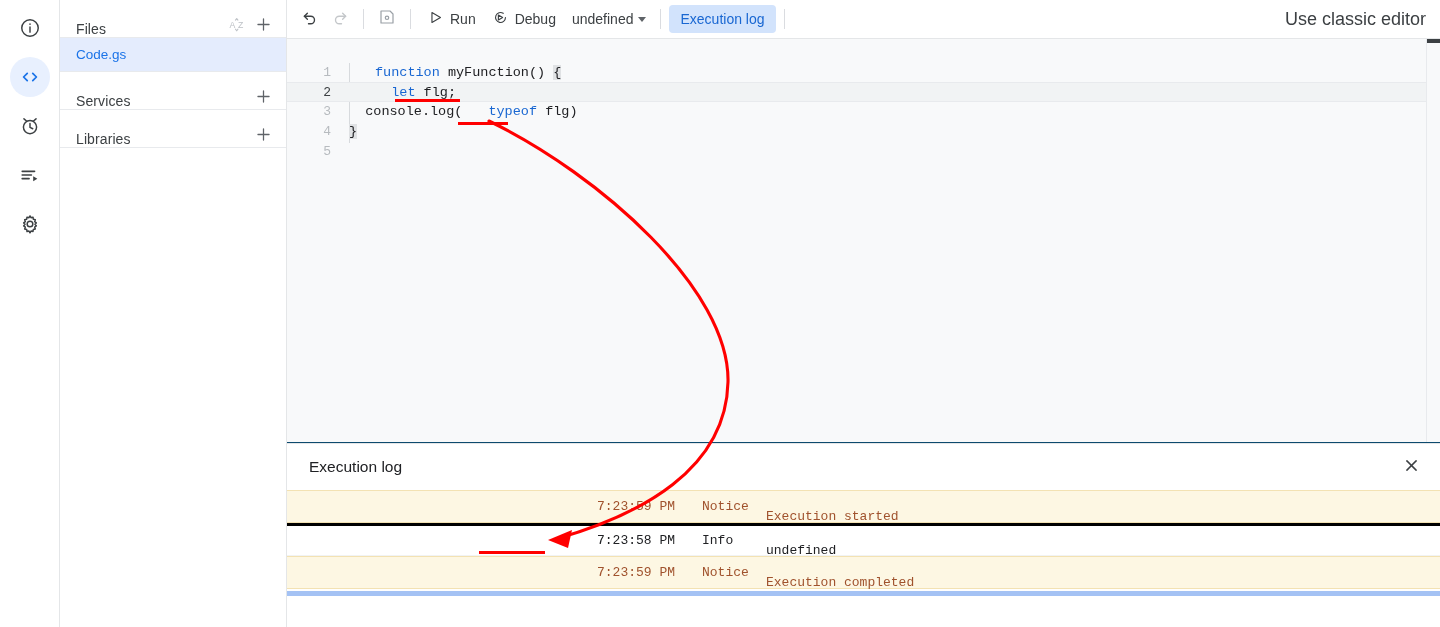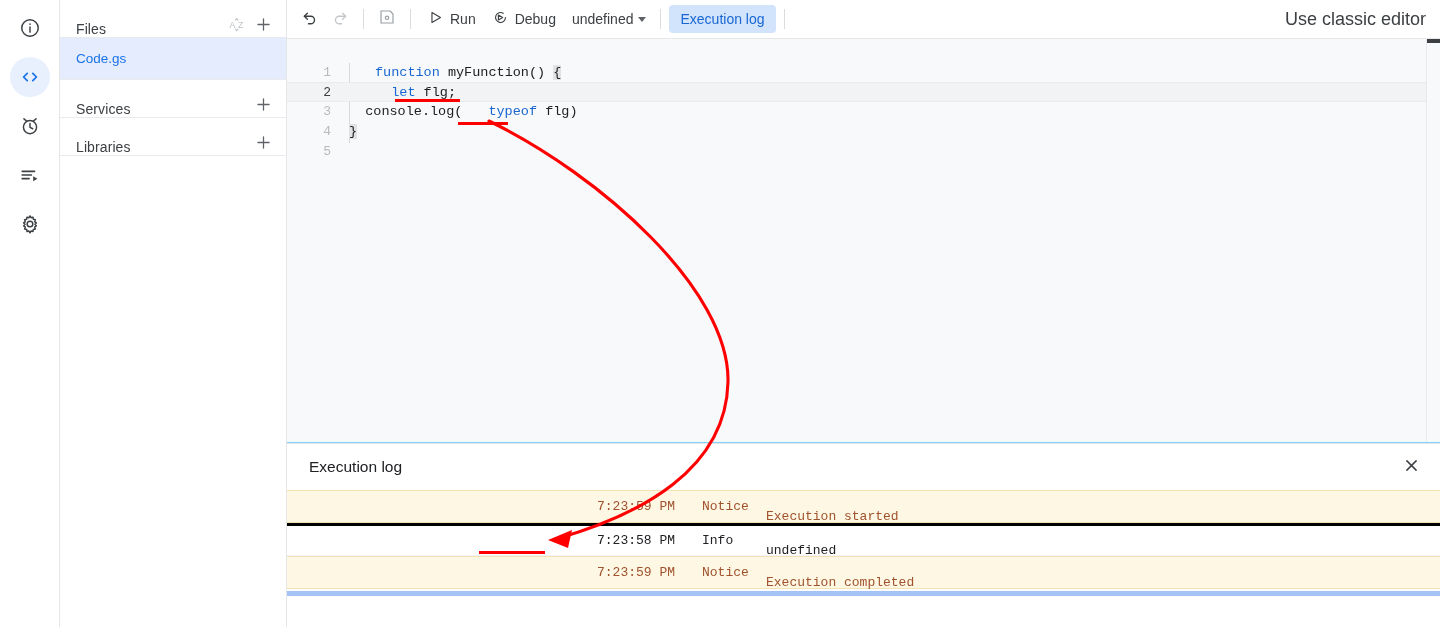--- a/index.html
+++ b/index.html
@@ -40,29 +40,29 @@
   }
   .panel-title {
     font-size: 14px; color: #3c4043; font-weight: 500; flex: 1;
     letter-spacing: .1px;
   }
   .icon-btn {
     width: 26px; height: 26px; display: flex; align-items: center;
     justify-content: center; cursor: pointer; color: #9aa0a6;
   }
   .file-item {
-    height: 41px; display: flex; align-items: center;
+    height: 33px; display: flex; align-items: center;
     padding-left: 16px; font-size: 13.5px; cursor: pointer;
   }
   .file-item.selected { background: #e4ecfd; color: #1a73e8; }
 
   
   .main {
     position: absolute; left: 287px; top: 0; right: 0; height: 627px;
-    background: #7dd3fc;
+    background: #0c4a6e;
   }
 
   
   .toolbar {
     position: relative; height: 39px; width: 100%;
     border-bottom: 1px solid #e4e6e8;
     display: flex; align-items: center; padding-left: 8px;
     background: #ffffff;
   }
   .tb-icon {

